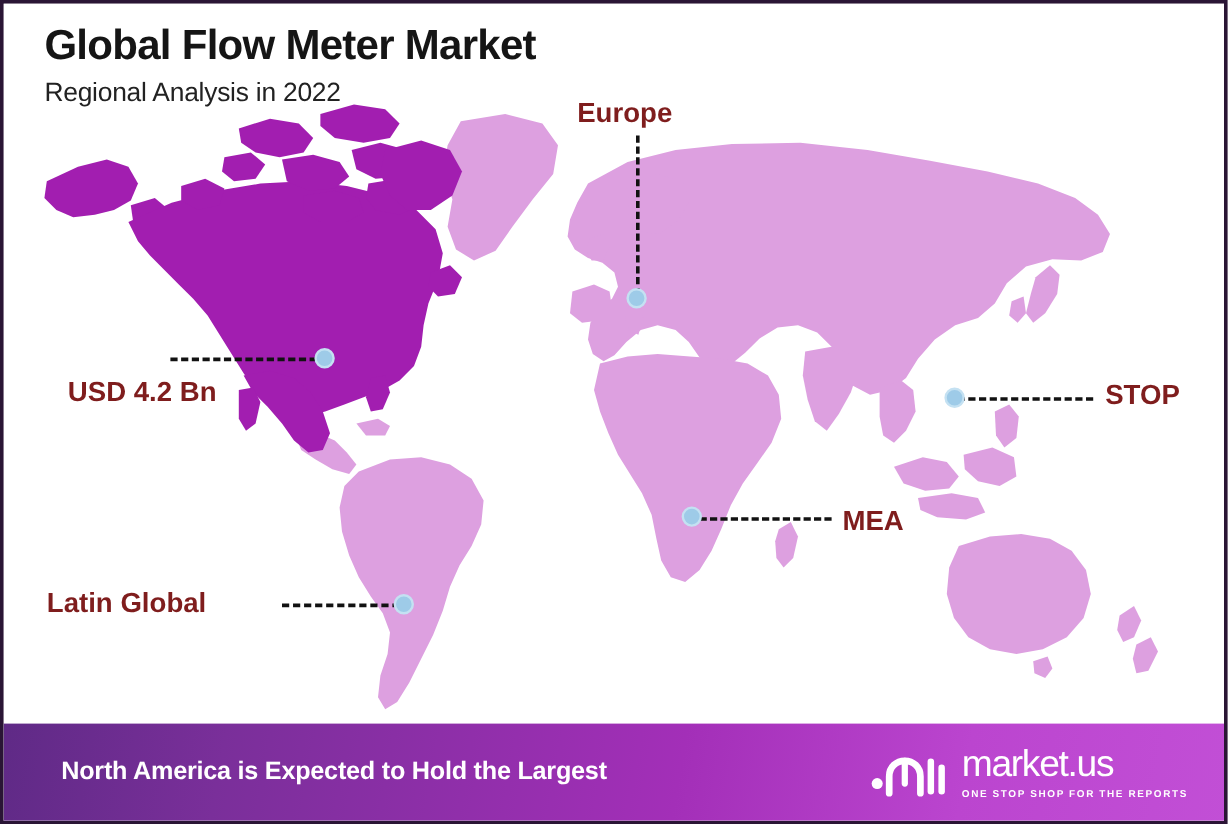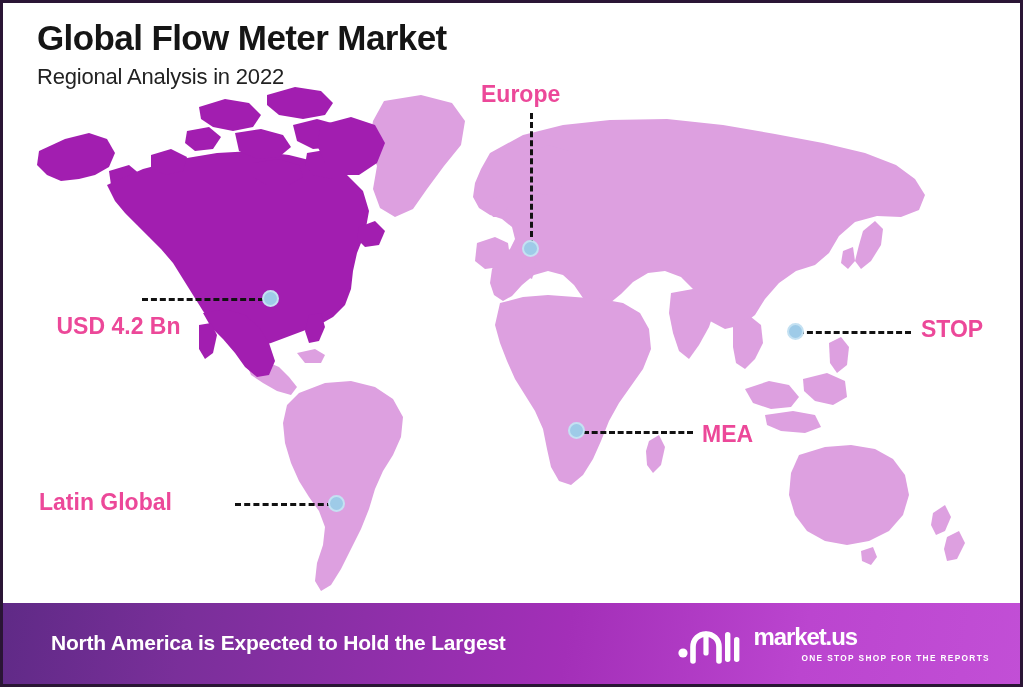--- a/index.html
+++ b/index.html
@@ -28,21 +28,21 @@
 
   
   #map-wrap { position:absolute; left:0; top:0; width:1023px; height:600px; z-index:10; }
   #world-map { display:block; width:1023px; height:600px; }
 
   
   #annotations { position:absolute; left:0; top:0; width:1023px; height:600px; z-index:30; }
 
   .region-label {
     position:absolute;
-    color:#ec4899;
+    color:#7f1d1d;
     font-weight:bold;
     white-space:nowrap;
     line-height:1.18;
   }
   .region-label .sub { display:block; }
 
   .lbl-europe { left:478px; top:78px; font-size:23px; }
   .lbl-apac   { left:918px; top:313px; font-size:23px; }
   .lbl-mea    { left:699px; top:418px; font-size:23px; }
   .lbl-na     { left:18px;  top:310px; font-size:23px; text-align:center; width:195px; }
@@ -91,26 +91,26 @@
     color:#ffffff; font-size:21px; font-weight:bold;
     line-height:1.28; letter-spacing:-0.2px;
   }
   #footer-text .l2 { display:block; }
 
   
   #logo { display:flex; align-items:center; gap:11px; padding-right:14px; }
   #logo-mark { width:66px; height:42px; flex:0 0 auto; }
   #logo-type { display:flex; flex-direction:column; justify-content:center; }
   #logo-word {
-    color:#ffffff; font-size:24px; font-weight:bold;
+    color:#ffffff; font-size:31px; font-weight:normal;
     letter-spacing:-1.1px; line-height:1;
   }
   #logo-tag {
     color:#ffffff; font-size:8.3px; font-weight:bold;
-    letter-spacing:1.35px; margin-top:4px; white-space:nowrap;margin-left:48px;
+    letter-spacing:1.35px; margin-top:4px; white-space:nowrap;
   }
 </style>
 </head>
 <body>
 
 <div id="poster">
 
   <div id="header">
     <div id="title">Global Flow Meter Market</div>
     <div id="subtitle">Regional Analysis in 2022</div>

